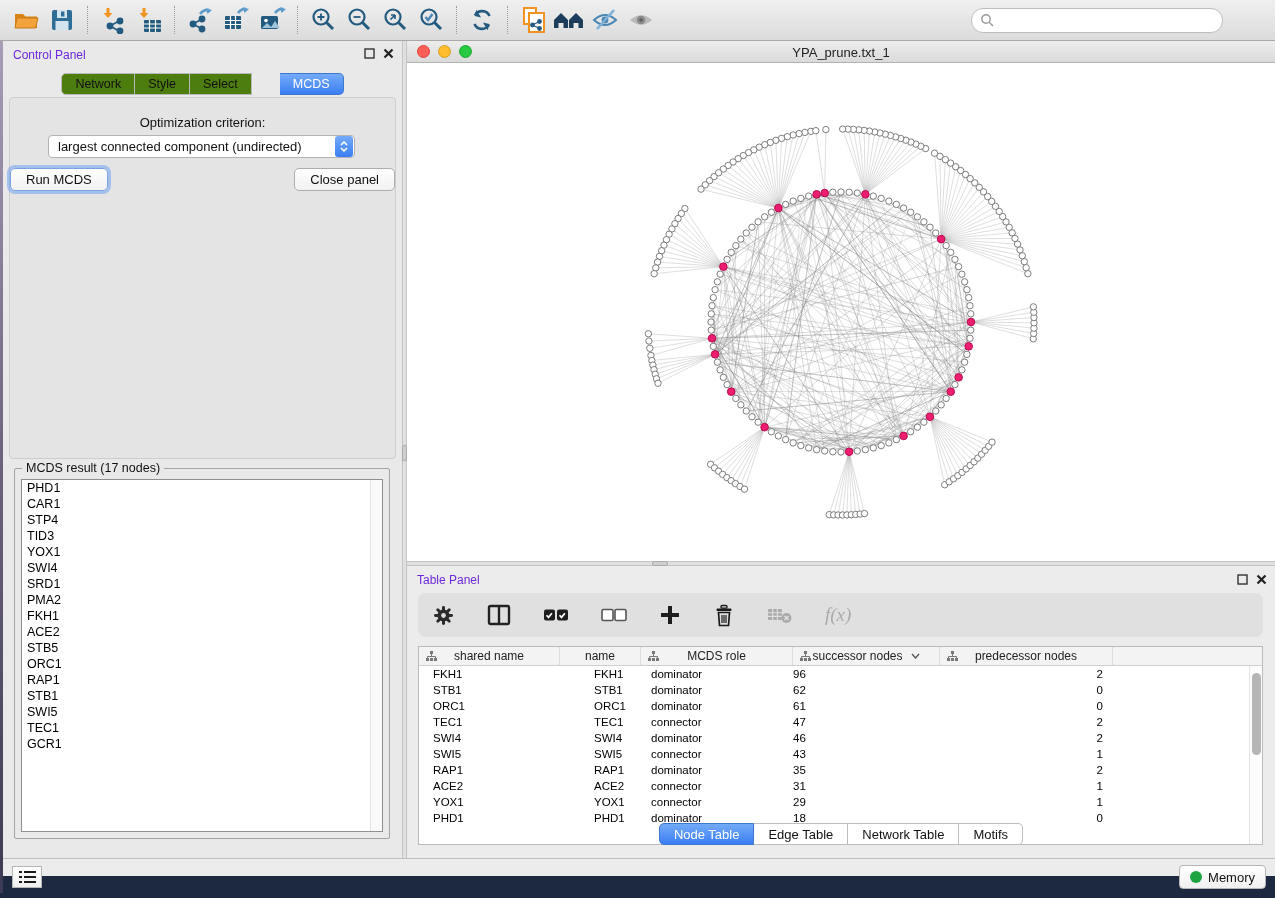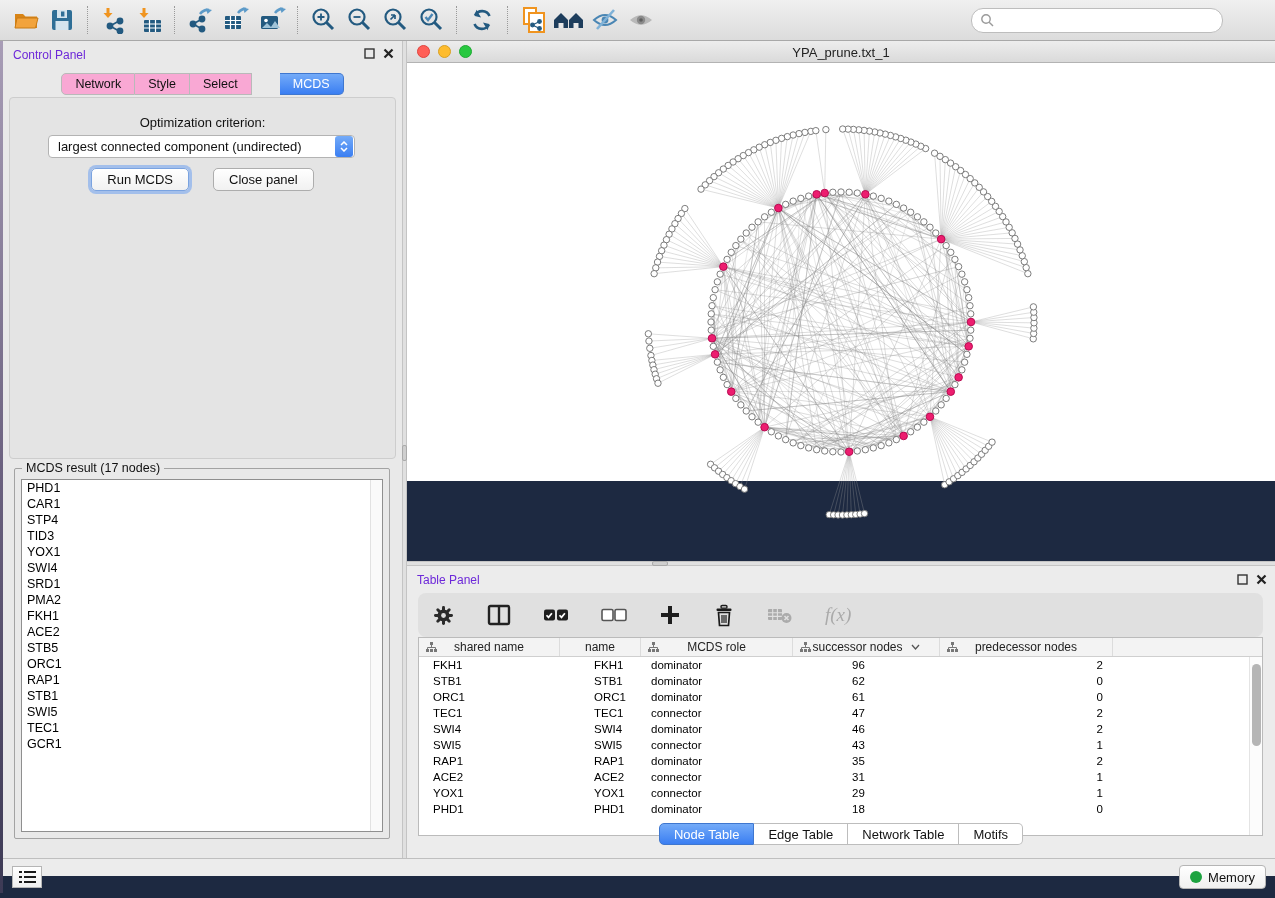--- a/index.html
+++ b/index.html
@@ -22,35 +22,35 @@
   
   .leftstrip { position:absolute; left:0; top:41px; width:3px; height:852px;
     background:linear-gradient(#a89db6,#6c6280,#3d3a55); }
 
   
   .cp { position:absolute; left:3px; top:41px; width:399px; height:817px; background:#e9e9e9; }
   .cp-header { position:absolute; left:0; top:0; right:0; height:26px; }
   .panel-title { position:absolute; left:10px; top:7px; font-size:12px; color:#6d28d9; }
   .win-icons { position:absolute; right:8px; top:7px; display:flex; gap:8px; align-items:center; }
   .cp-tabs { position:absolute; left:0; top:32px; width:100%; display:flex; justify-content:center; }
-  .cptab { height:22px; padding:0 13px; font-size:12.5px; line-height:21px; background:#f9a8d4;
+  .cptab { height:22px; padding:0 13px; font-size:12.5px; line-height:21px; background:#4d7c0f;
     border:1px solid #b9b9b9; border-left:none; color:#111; }
   .cptab:first-child { border-left:1px solid #b9b9b9; border-radius:5px 0 0 5px; }
   .cptab:last-child { border-radius:0 5px 5px 0;margin-left:28px; }
   .cptab.sel { background:linear-gradient(var(--tab-blue-light),var(--tab-blue)); color:#fff; border-color:#3f77cf; }
   .subpanel { position:absolute; left:6px; top:56px; width:387px; height:362px;
     background:#e4e4e4; border:1px solid #cdcdcd; border-radius:4px; }
   .opt-label { position:absolute; top:17px; width:100%; text-align:center; font-size:13px; color:#111; }
   .dropdown { position:absolute; left:38px; top:37px; right:40px; height:23px; background:#fff;
     border:1px solid #b3b3b3; border-radius:4px; display:flex; align-items:center; }
   .dropdown .val { flex:1; font-size:13px; padding-left:9px; color:#111; white-space:nowrap; }
   .dd-stepper { width:18px; height:21px; margin:0 1px; border-radius:3px;
     background:linear-gradient(var(--tab-blue-light),var(--tab-blue));
     display:flex; flex-direction:column; align-items:center; justify-content:center; gap:1px; }
-  .btnrow { position:absolute; top:70px; width:100%; display:flex; justify-content:center; gap:24px; }
+  .btnrow { position:absolute; top:70px; width:100%; display:flex; justify-content:space-between; gap:24px; }
   .pushbtn { height:23px; padding:0 15px; font-size:13px; background:linear-gradient(#ffffff,#f1f1f1);
     border:1px solid #adadad; border-radius:5px; color:#111; }
   .pushbtn.focused { box-shadow:0 0 0 3px rgba(110,160,240,.55); border-color:#7aa3e0; }
   .groupbox { position:absolute; left:11px; top:427px; width:376px; height:371px;
     border:1px solid #a3a3a3; border-radius:2px; }
   .groupbox legend { position:absolute; top:-8px; left:7px; background:#e9e9e9; padding:0 4px;
     font-size:12.5px; color:#111;text-align:center; }
   .listbox { position:absolute; left:6px; top:10px; right:6px; bottom:6px; background:#fff;
     border:1px solid #8f8f8f; }
   .list-track { position:absolute; right:0; top:0; bottom:0; width:12px; background:#fafafa; border-left:1px solid #e2e2e2; }
@@ -60,47 +60,47 @@
   .vsplit { position:absolute; left:402px; top:41px; width:5px; height:817px; background:#e0e0e0;
     border-left:1px solid #c4c4c4; border-right:1px solid #c4c4c4; }
   .vgrip { position:absolute; left:-1px; top:404px; width:5px; height:16px; background:#cfcfcf;
     border:1px solid #aaa; border-radius:2px; }
   .hsplit { position:absolute; left:407px; top:561px; width:868px; height:5px; background:#e0e0e0;
     border-top:1px solid #c4c4c4; border-bottom:1px solid #c4c4c4; }
   .hgrip { position:absolute; left:245px; top:-1px; width:16px; height:5px; background:#cfcfcf;
     border:1px solid #aaa; border-radius:2px; }
 
   
-  .netwin { position:absolute; left:407px; top:41px; width:868px; height:440px; background:#fff; }
+  .netwin { position:absolute; left:407px; top:41px; width:868px; height:520px; background:#fff; }
   .net-titlebar { position:absolute; left:0; top:0; right:0; height:22px;
     background:linear-gradient(#ededed,#dadada); border-bottom:1px solid #b3b3b3; }
   .lights { position:absolute; left:10px; top:4px; display:flex; gap:8px; }
   .light { width:13px; height:13px; border-radius:50%; }
   .net-title { position:absolute; width:100%; top:4px; text-align:center; font-size:13px; color:#222; }
   .net-canvas { position:absolute; left:0; top:22px; right:0; bottom:0; background:#fff; }
 
   
   .tp { position:absolute; left:407px; top:566px; width:868px; height:292px; background:#ececec; }
   .tp-toolbar { position:absolute; left:11px; top:27px; right:12px; height:44px; background:#e0e0e0;
     border-radius:8px; display:flex; align-items:center; gap:32px; padding:0 14px; }
   .tpbtn { border:none; background:transparent; display:flex; align-items:center; justify-content:center; height:30px; }
   .fx { font-family:"Liberation Serif","DejaVu Serif",serif; font-style:italic; font-size:19px; color:#aaa; }
-  .table { position:absolute; left:11px; top:71px; right:12px; height:199px; background:#fff; border:1px solid #bbb; }
+  .table { position:absolute; left:11px; top:80px; right:12px; height:199px; background:#fff; border:1px solid #bbb; }
   .thead { position:absolute; left:0; top:0; right:0; height:19px; background:#f3f3f3;
     border-bottom:1px solid #cfcfcf; display:flex; }
   .th { position:relative; display:flex; align-items:center; justify-content:center;
     border-right:1px solid #dcdcdc; font-size:12px; color:#222; }
   .th .cicon { position:absolute; left:7px; top:4px; }
   .th .chev { margin-left:8px; }
   .th.fill { flex:1; border-right:none; }
   .tbody { position:absolute; left:0; top:19px; right:13px; bottom:0; overflow:hidden; }
   .tr { display:flex; height:16px; align-items:center; }
   .td { font-size:11.5px; color:#000; white-space:nowrap; }
   .td.c0 { padding-left:14px; } .td.c1 { padding-left:34px; } .td.c2 { padding-left:10px; }
-  .td.c3 { text-align:center; padding-right:16px; } .td.c4 { text-align:right; padding-right:10px; }
+  .td.c3 { text-align:left; padding-right:16px; } .td.c4 { text-align:right; padding-right:10px; }
   .vscroll { position:absolute; right:0; top:19px; bottom:0; width:13px; background:#fcfcfc; border-left:1px solid #e4e4e4; }
   .vthumb { position:absolute; left:2px; top:7px; width:9px; height:82px; background:#b5b5b5; border-radius:5px; }
   .tp-tabs { position:absolute; left:0; right:0; bottom:13px; display:flex; justify-content:center; }
   .tptab { height:22px; padding:0 14px; font-size:13px; line-height:21px; background:#fff;
     border:1px solid #bdbdbd; border-left:none; color:#111; }
   .tptab:first-child { border-left:1px solid #bdbdbd; border-radius:5px 0 0 5px; }
   .tptab:last-child { border-radius:0 5px 5px 0; }
   .tptab.sel { background:linear-gradient(var(--tab-blue-light),var(--tab-blue)); color:#fff; border-color:#3f77cf; }
 
   

